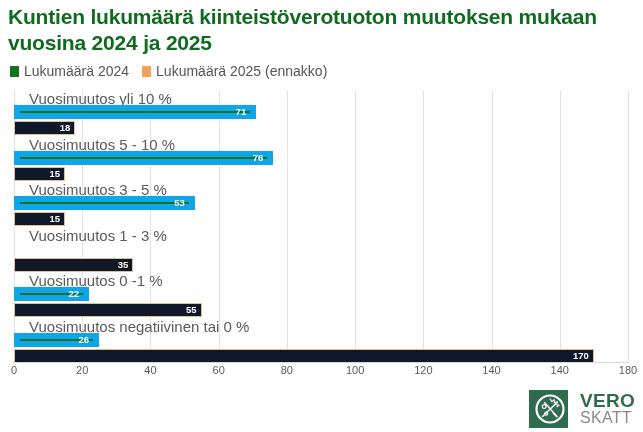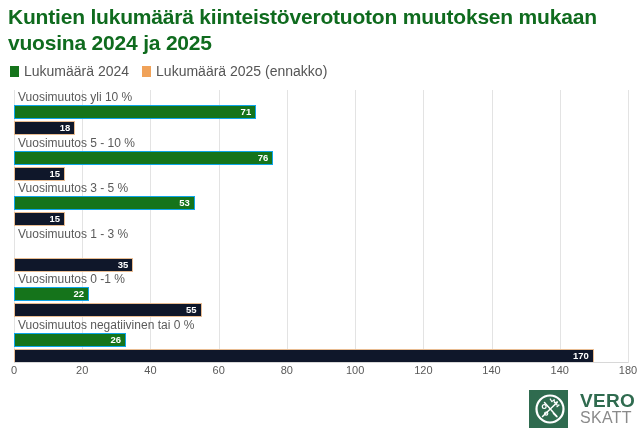--- a/index.html
+++ b/index.html
@@ -86,34 +86,34 @@
     position: absolute;
     inset: 0;
   }
   .group {
     position: absolute;
     left: 0;
     right: 0;
   }
   .cat-label {
     position: absolute;
-    left: 4px;
+    left: 15px;
     top: 0;
-    font-size: 12px;
+    font-size: 15px;
     color: #5a5a5a;
     white-space: nowrap;
   }
   .bar {
     position: absolute;
     height: 14px;
     box-sizing: border-box;
   }
   .bar-2024 {
     background: #15741b;
-    border: 1px solid #0ea5e9;
+    border: 6px solid #0ea5e9;
   }
   .bar-2025 {
     background: #0f172a;
     border: 1px solid #e8bc92;
   }
   .bar-value {
     position: absolute;
     right: 4px;
     top: 50%;
     transform: translateY(-50%);
@@ -247,21 +247,21 @@
         <div class="cat-label">Vuosimuutos 0 -1 %</div>
         <div class="bar bar-2024" style="left: 0px; width: 75.0444px; top: 15px;">
           <span class="bar-value">22</span>
         </div>
         <div class="bar bar-2025" style="left: 0px; width: 187.611px; top: 31px;">
           <span class="bar-value">55</span>
         </div>
       </div>
       <div class="group" style="top: 227.5px; height: 45.5px;">
         <div class="cat-label">Vuosimuutos negatiivinen tai 0 %</div>
-        <div class="bar bar-2024" style="left: 0px; width: 112px; top: 15px;">
+        <div class="bar bar-2024" style="left: 0px; width: 85px; top: 15px;">
           <span class="bar-value">26</span>
         </div>
         <div class="bar bar-2025" style="left: 0px; width: 579.889px; top: 31px;">
           <span class="bar-value">170</span>
         </div>
       </div>
     </div>
   <div class="axis-baseline"></div>
 </div>
 

